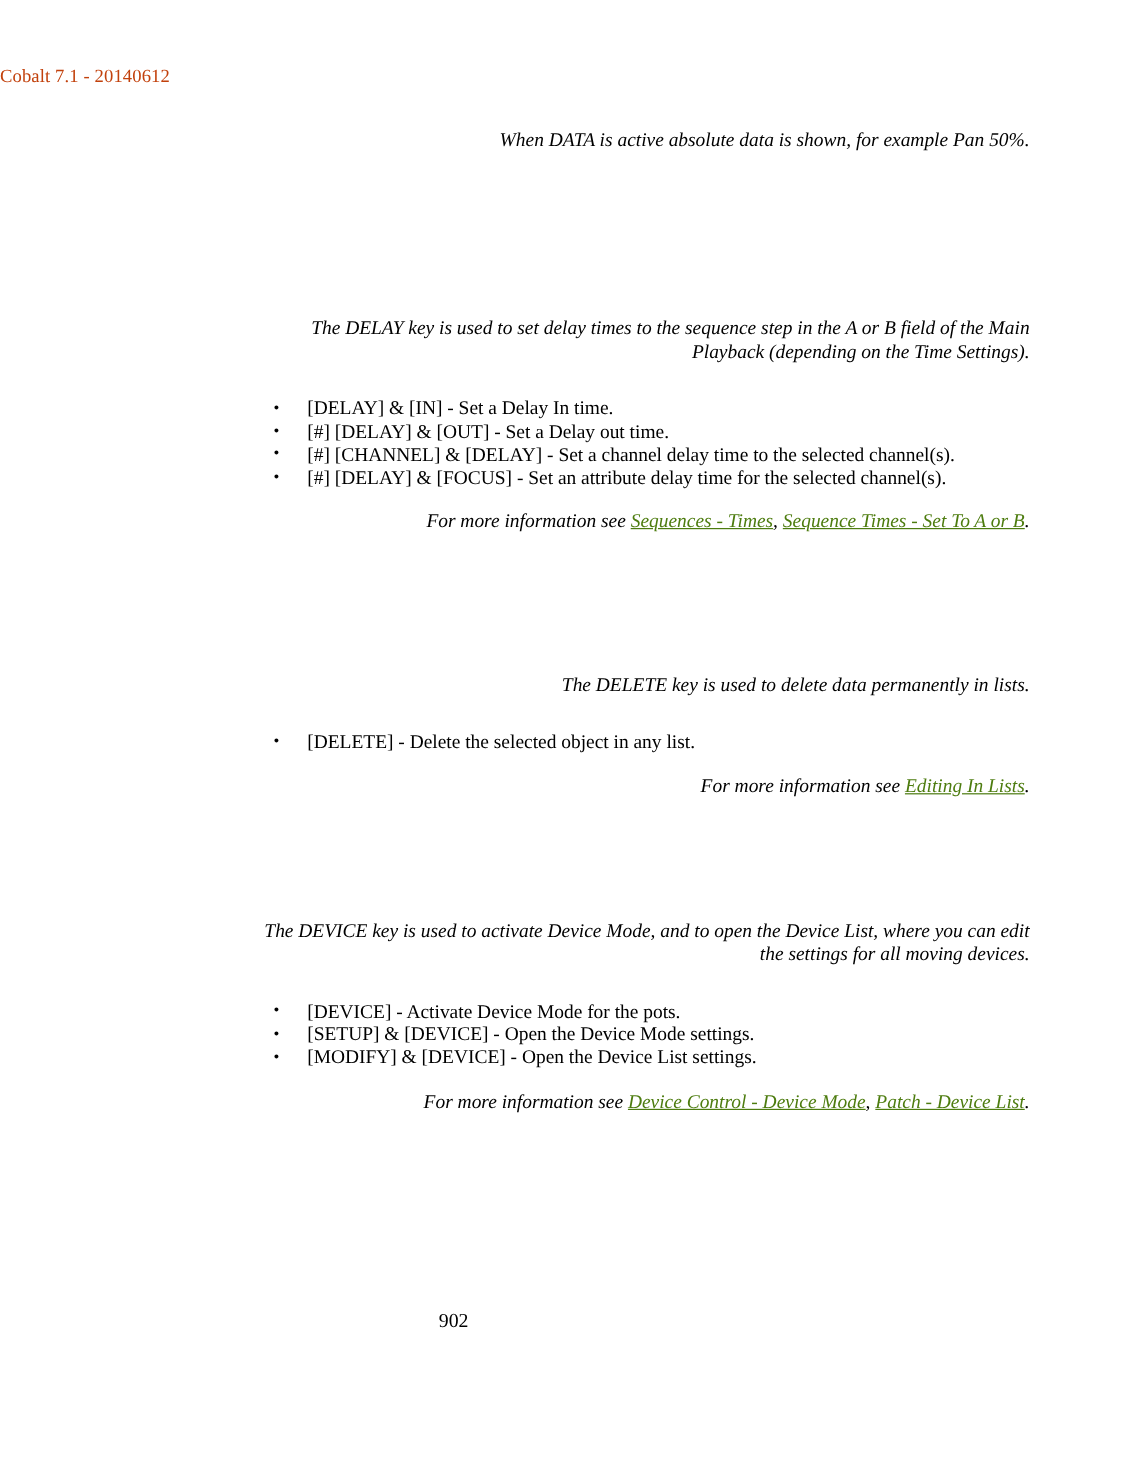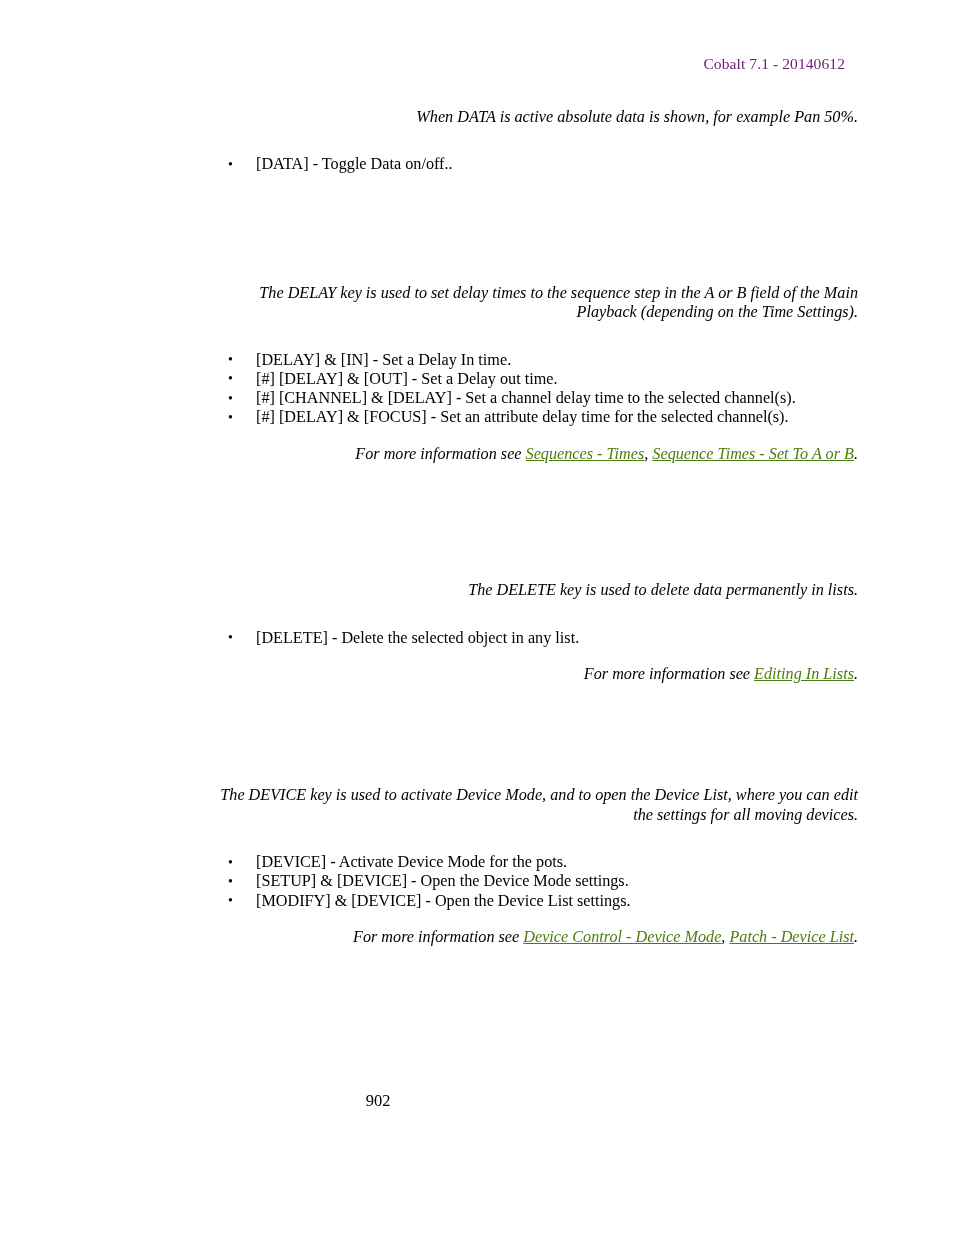--- a/index.html
+++ b/index.html
@@ -22,25 +22,24 @@
     width: 954px;
     height: 1235px;
   }
 
   
   .doc-header {
     position: absolute;
     top: 54px;
     left: 0;
     width: 845px;
-    text-align: right;
     font-size: 15.5px;
     line-height: 19px;
     letter-spacing: 0.1px;
-    color: #701a75;
+    color: #c2410c;
   }
 
   
   .content {
     position: absolute;
     left: 198px;
     top: 108px;
     width: 660px;
   }
 
@@ -115,23 +114,20 @@
 <div class="page">
 
   <div class="doc-header">Cobalt 7.1 - 20140612</div>
 
   <div class="content">
 
     <div>
       <h2 class="section-heading">DATA</h2>
       <p class="para">When DATA is active absolute data is shown, for example Pan 50%.</p>
       <div class="gap-m"></div>
-      <ul class="bullets">
-        <li>[DATA] - Toggle Data on/off..</li>
-      </ul>
     </div>
 
     <div class="gap-block-1"></div>
 
     <div>
       <h2 class="section-heading">DELAY</h2>
       <p class="para">The DELAY key is used to set delay times to the sequence step in the A or B field of the Main</p>
       <p class="para">Playback (depending on the Time Settings).</p>
       <div class="gap-m"></div>
       <ul class="bullets">

